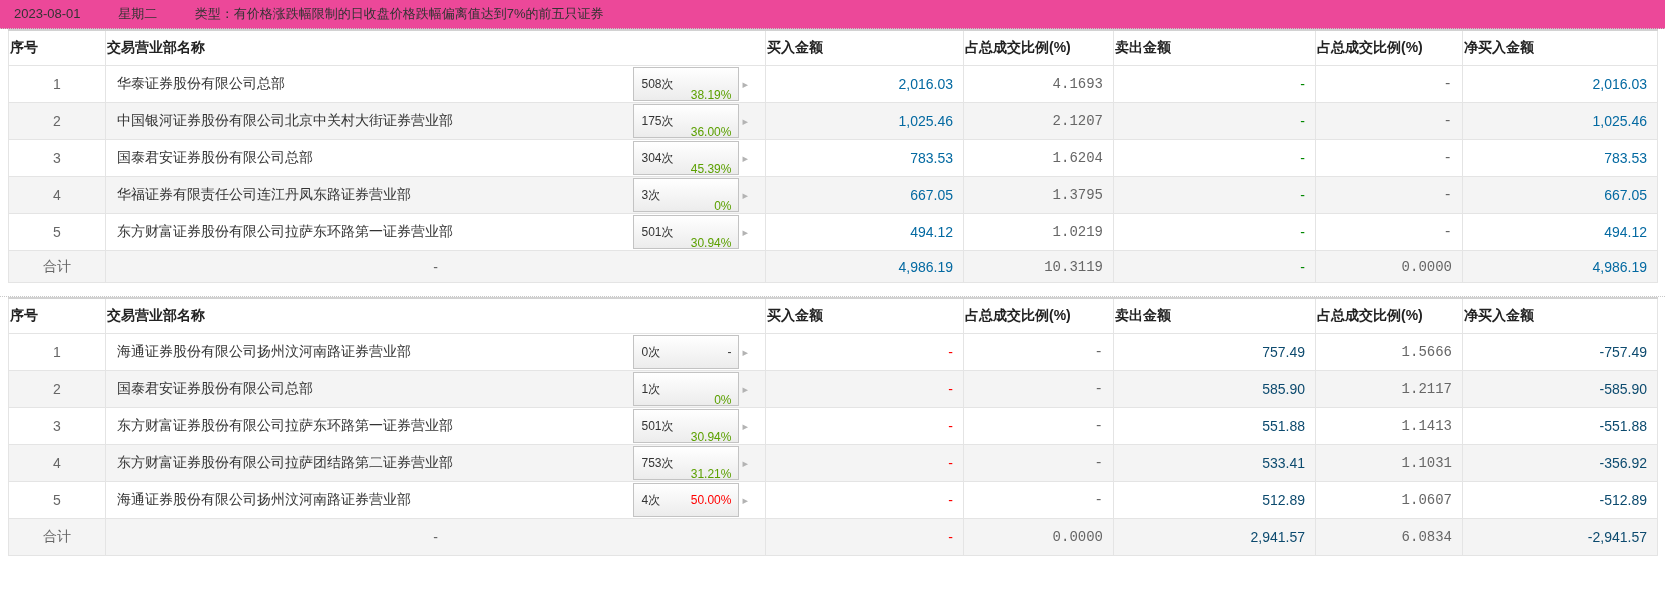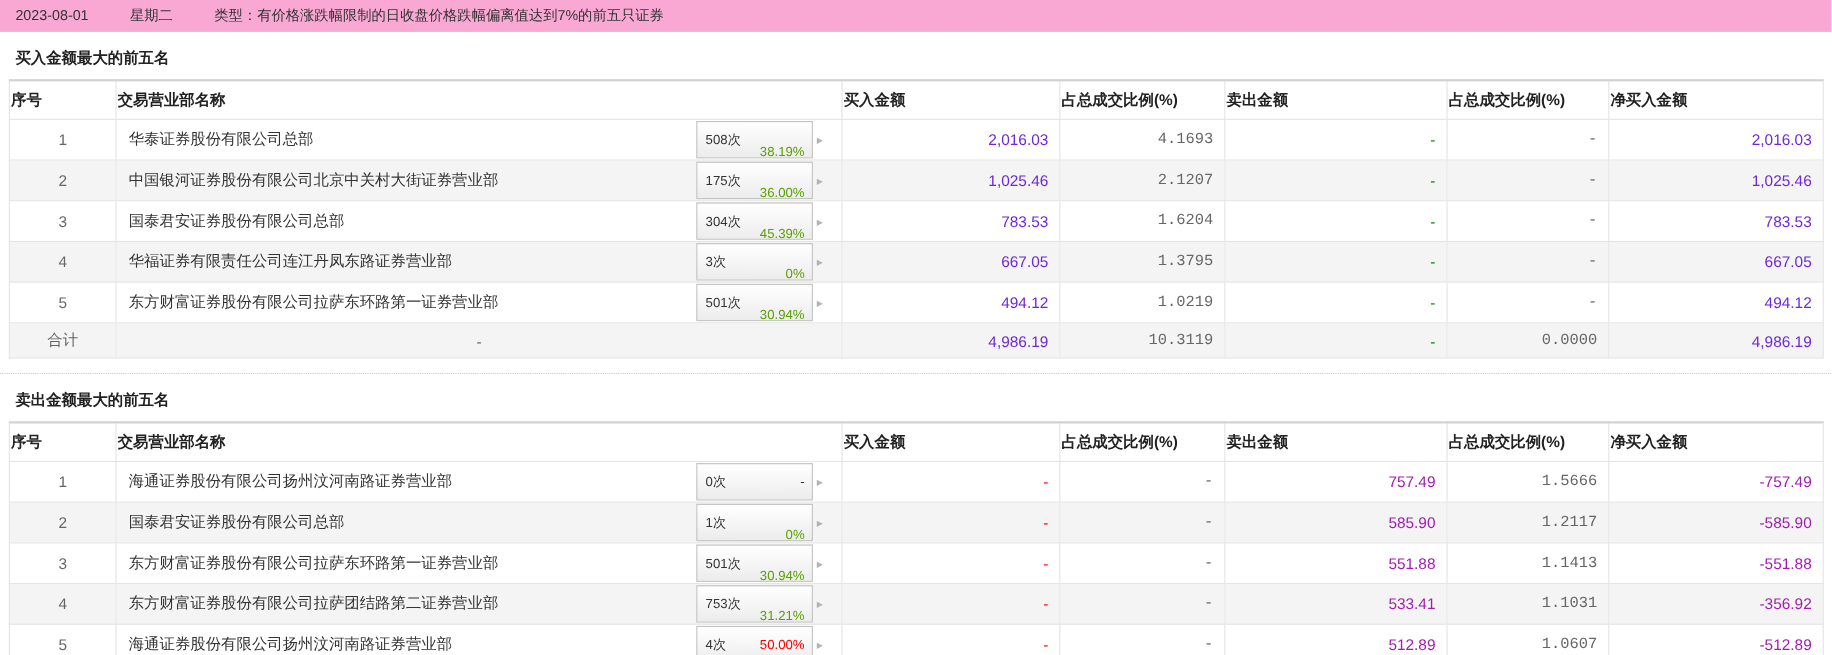--- a/index.html
+++ b/index.html
@@ -1,19 +1,19 @@
 <!DOCTYPE html>
 <html><head>
 <meta charset="utf-8">
 <style>
   html,body{margin:0;padding:0;background:#fff;}
   body{font-family:"Liberation Sans","DejaVu Sans",sans-serif;font-size:14px;color:#333;}
   .page{width:1665px;}
 
-  .topbar{height:28px;line-height:28px;background:#f9a8d4;border-bottom:1px dotted #c9c9c9;
+  .topbar{height:28px;line-height:28px;background:#ec4899;border-bottom:1px dotted #c9c9c9;
           padding-left:14px;font-size:13px;color:#333;}
   .topbar .sp{margin-right:34px;}
 
   .section-title{font-weight:bold;font-size:14px;color:#222;padding:15px 0 10px 14px;}
 
   .dotted-divider{border-top:1px dotted #c9c9c9;margin-top:13px;}
 
   table{border-collapse:collapse;table-layout:fixed;width:1649px;margin:0 0 0 8px;
         border:1px solid #d9d9d9;border-top:2px solid #d2d2d2;}
   th,td{border:1px solid #e4e4e4;overflow:hidden;white-space:nowrap;}
@@ -32,38 +32,37 @@
   .badge{display:inline-flex;justify-content:space-between;align-items:center;box-sizing:border-box;
          width:106px;height:34px;padding:0 7px;border:1px solid #c3c3c3;
          background:linear-gradient(180deg,#ffffff,#ececec);font-size:12px;cursor:pointer;}
   .badge .cnt{color:#333;}
   .pct[data-color="green"]{color:#5ba000;margin-top:21px;}
   .pct[data-color="red"]{color:#ff0000;}
   .pct[data-color="dark"]{color:#333;}
   .arrow{color:#b3b3b3;font-size:11px;margin-left:3px;}
 
   .col-ratio{color:#666;font-family:Liberation Mono, monospace;}
-  .t-buy .col-buy,.t-buy .col-net{color:#6d28d9;}
+  .t-buy .col-buy,.t-buy .col-net{color:#0369a1;}
   .t-buy .col-sell{color:#008800;}
   .t-sell .col-buy{color:#ff0000;}
-  .t-sell .col-sell,.t-sell .col-net{color:#a21caf;text-align:right;}
+  .t-sell .col-sell,.t-sell .col-net{color:#0c4a6e;text-align:right;}
   .name-dash{color:#666;}
 </style>
 </head>
 <body>
 
 <div class="page">
 
   <div class="topbar">
     <span class="sp">2023-08-01</span>
     <span class="sp">星期二</span>
     <span>类型：有价格涨跌幅限制的日收盘价格跌幅偏离值达到7%的前五只证券</span>
   </div>
 
-  <div class="section-title">买入金额最大的前五名</div>
 
   <table class="t-buy">
     <colgroup>
         <col style="width:97px">
         <col style="width:660px">
         <col style="width:198px">
         <col style="width:150px">
         <col style="width:202px">
         <col style="width:147px">
         <col style="width:195px">
@@ -187,21 +186,20 @@
         <td class="r col-ratio">10.3119</td>
         <td class="r col-sell">-</td>
         <td class="r col-ratio">0.0000</td>
         <td class="r col-net">4,986.19</td>
       </tr>
     </tbody>
   </table>
 
   <div class="dotted-divider"></div>
 
-  <div class="section-title">卖出金额最大的前五名</div>
 
   <table class="t-sell">
     <colgroup>
         <col style="width:97px">
         <col style="width:660px">
         <col style="width:198px">
         <col style="width:150px">
         <col style="width:202px">
         <col style="width:147px">
         <col style="width:195px">

